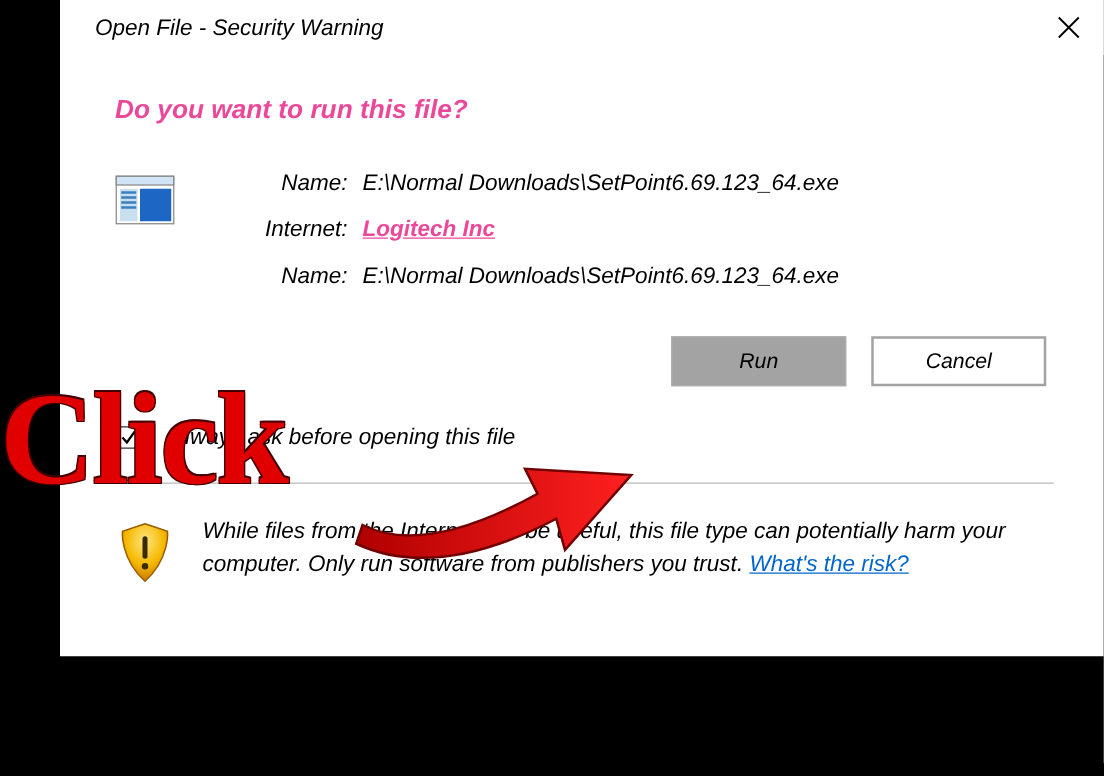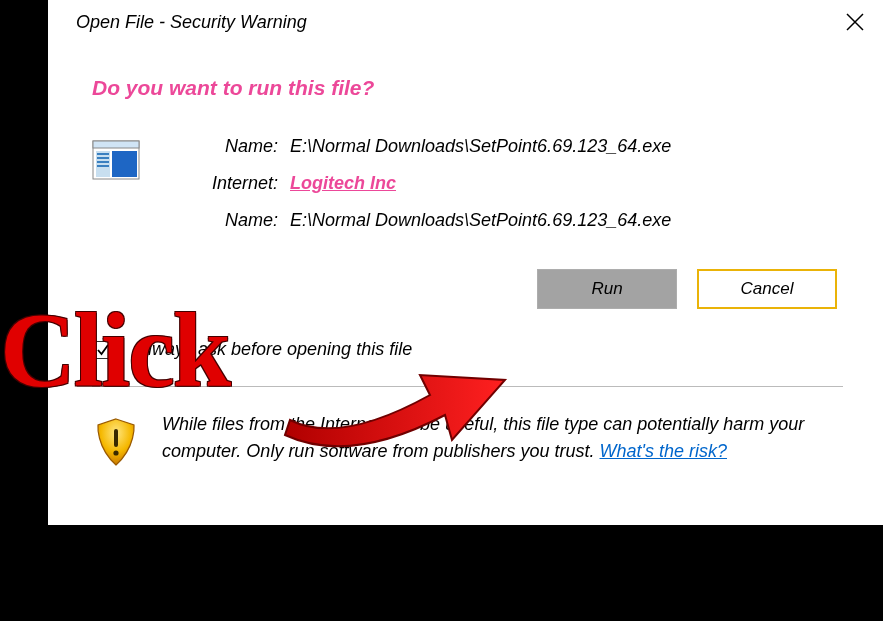--- a/index.html
+++ b/index.html
@@ -95,21 +95,21 @@
       font-size: 17px;
       background: #a3a3a3;
       border: 1px solid #adadad;
       cursor: pointer;
       display: flex;
       align-items: center;
       justify-content: center;
     }
     .btn-default {
       background: #fff;
-      border: 2px solid #eab308;
+      border: 2px solid #a3a3a3;
     }
     .checkbox-row {
       display: flex;
       align-items: center;
       gap: 24px;
       margin-top: 30px;
       margin-left: 2px;
       font-size: 18px;
     }
     .checkbox {

